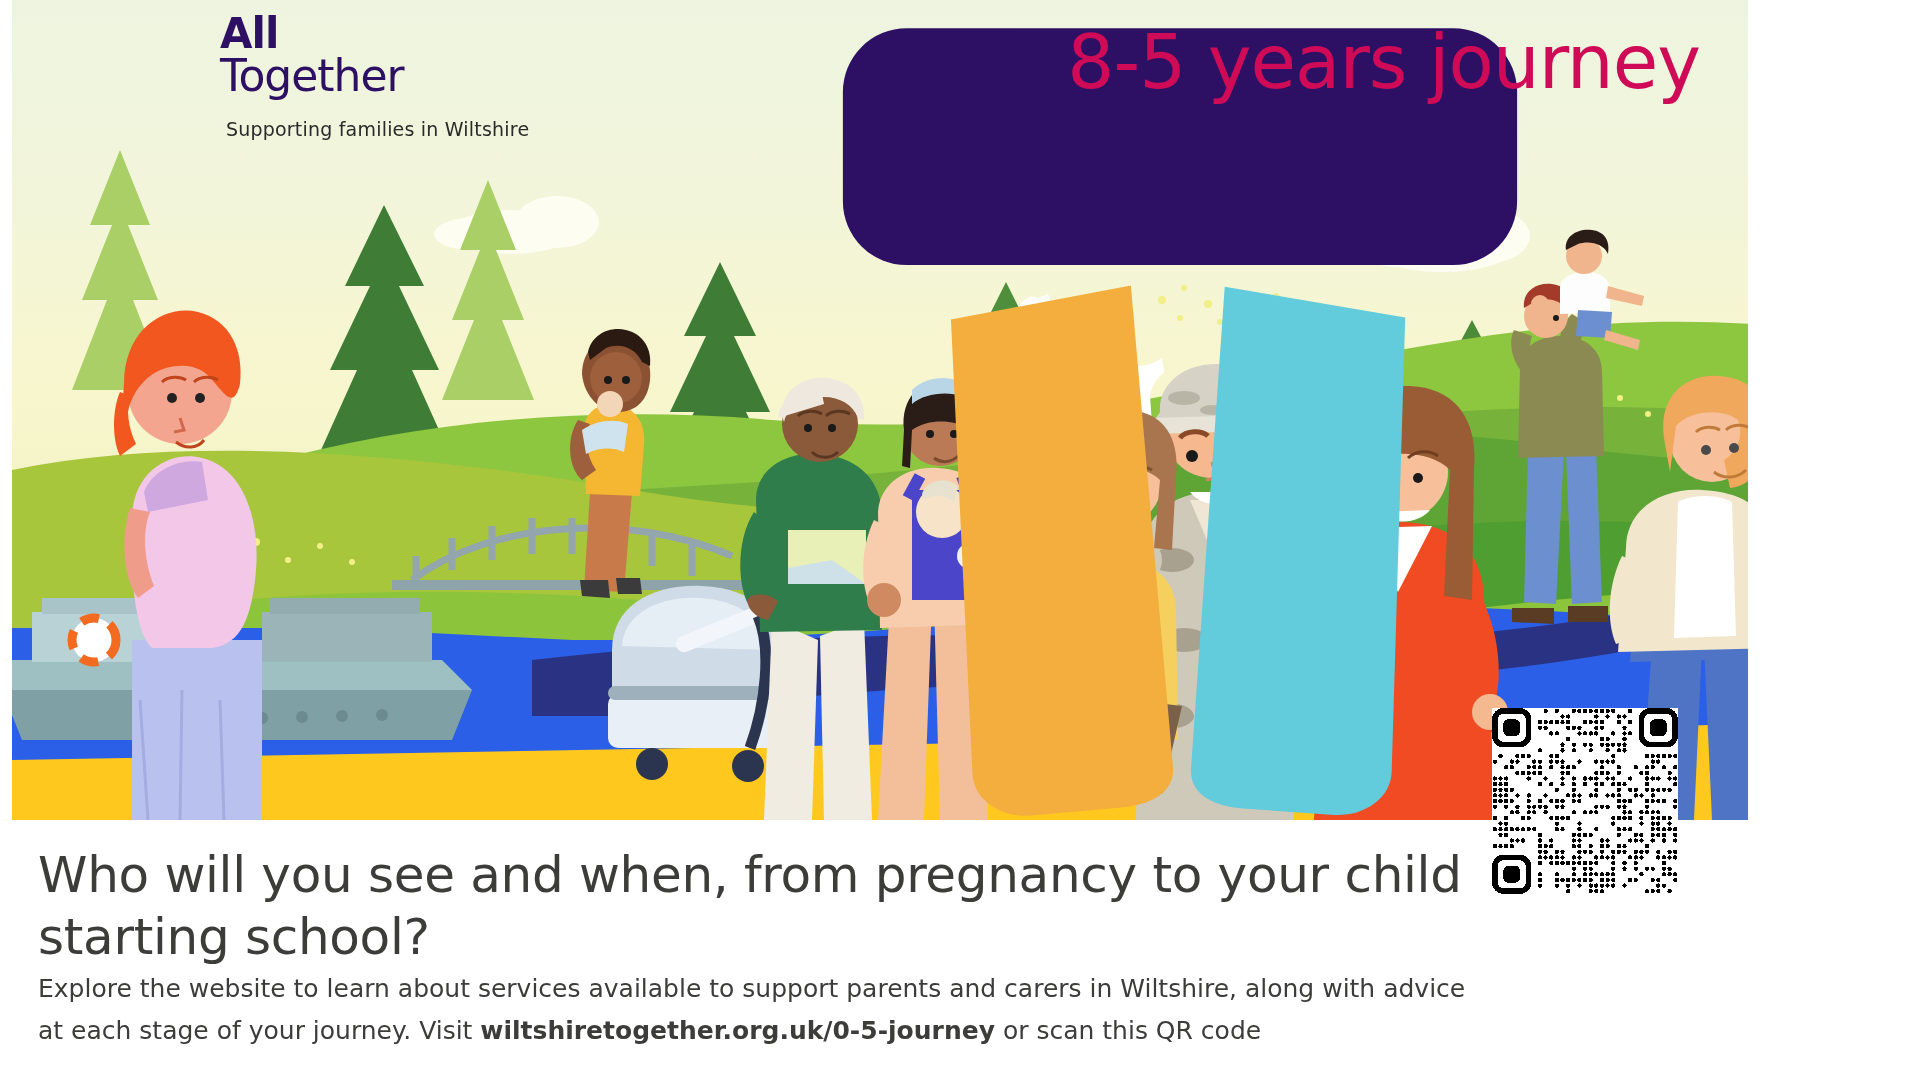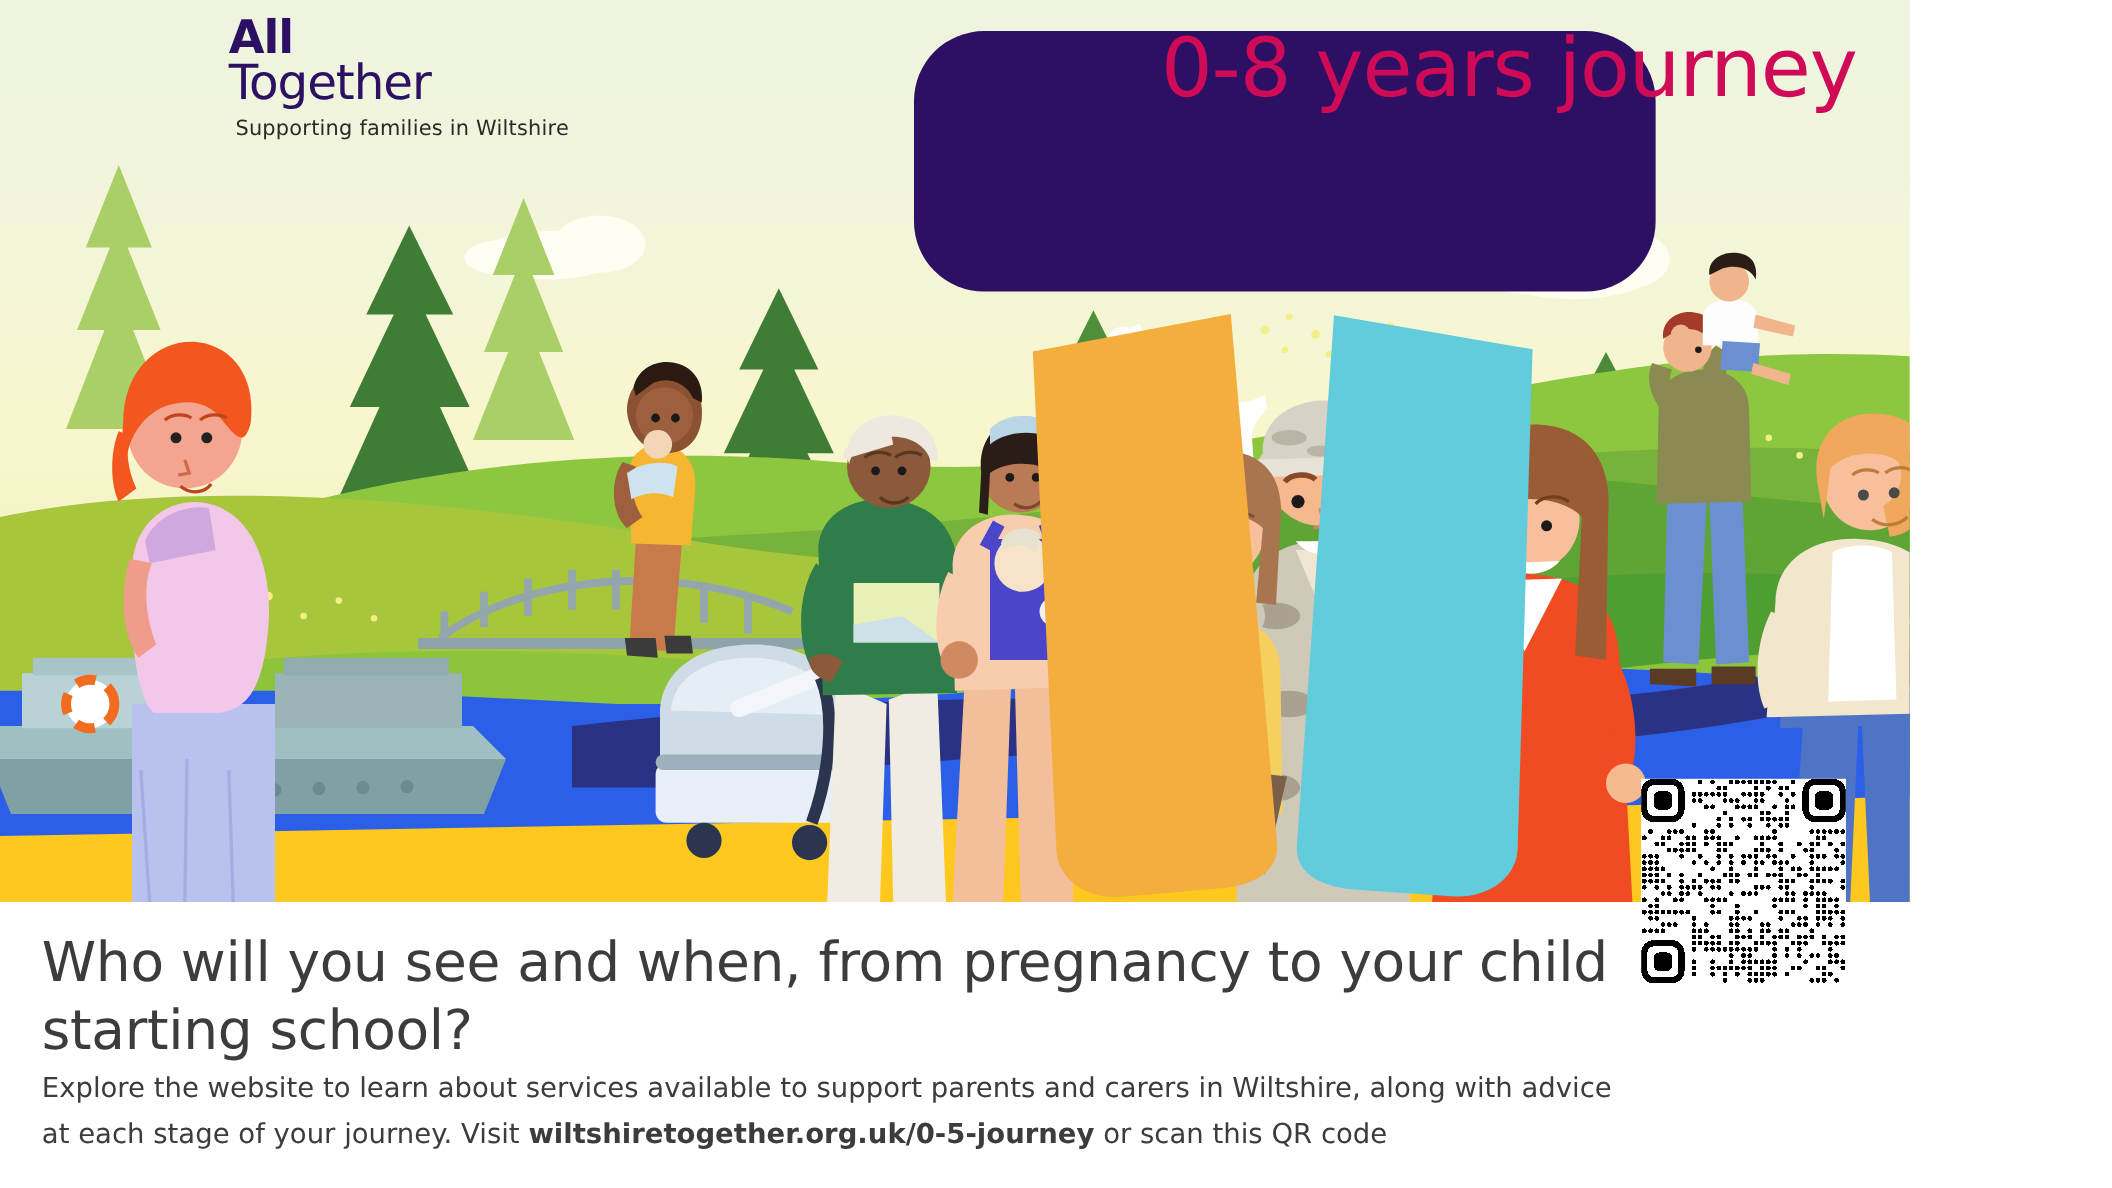--- a/index.html
+++ b/index.html
@@ -6,41 +6,41 @@
   * { margin:0; padding:0; box-sizing:border-box; }
   html,body { width:1920px; height:1080px; overflow:hidden; }
   body {
     font-family:"Liberation Sans", sans-serif;
     background:#ffffff;
   }
   .poster { position:relative; width:1920px; height:1080px; background:#fff; }
 
   
   .scene {
-    position:absolute; left:0; top:0; width:1736px; height:820px;
+    position:absolute; left:12px; top:0; width:1736px; height:820px;
     overflow:hidden;
     background:linear-gradient(180deg,#eef4e0 0%,#f2f5dd 28%,#f7f6d4 48%,#f5f3cf 60%);
   }
   .scene svg { position:absolute; left:0; top:0; width:1920px; height:820px; display:block; }
 
   
   .logo-block { position:absolute; left:208px; top:10px; width:320px; z-index:40; }
   .logo-row { display:flex; align-items:flex-start; gap:10px; }
   .logo-mark { width:78px; height:90px; flex:0 0 auto; }
   .logo-words { padding-top:4px; }
   .logo-all {
     font-family:"DejaVu Sans", sans-serif; font-weight:bold;
     font-size:42px; line-height:40px; color:#2d1063; letter-spacing:-1px;
   }
   .logo-together {
     font-family:"DejaVu Sans", sans-serif; font-weight:normal;
     font-size:44px; line-height:44px; color:#2d1063; letter-spacing:-1px;text-align:center;
   }
   .logo-tagline {
-    margin-top:8px; margin-left:6px;
+    margin-top:20px; margin-left:6px;
     font-family:"DejaVu Sans", sans-serif;
     font-size:19px; color:#2a2a2a; letter-spacing:0.2px; white-space:nowrap;
   }
 
   .journey-title {
     position:absolute; right:48px; top:22px; z-index:40;
     font-family:"DejaVu Sans", sans-serif;
     font-size:74px; line-height:80px; font-weight:400;
     color:#cf0a57; letter-spacing:-1px; white-space:nowrap;
   }
@@ -432,21 +432,21 @@
           <path d="M42 31 L62 33 L64 83 C64 86 61 88 58 88 L48 88 C45 88 42 87 42 84 Z" transform="rotate(4 52 58)" fill="#62cbdc"></path>
         </svg>
         <div class="logo-words">
           <div class="logo-all">All</div>
           <div class="logo-together">Together</div>
         </div>
       </div>
       <div class="logo-tagline">Supporting families in Wiltshire</div>
     </div>
 
-    <div class="journey-title">0-8 years journey</div>
+    <div class="journey-title">8-5 years journey</div>
   </div>
 
   <div class="footer">
     <div class="footer-flex">
       <div class="footer-text">
         <div class="headline">Who will you see and when, from pregnancy to your child starting school?</div>
         <div class="body-copy"><span>Explore the website to learn about services available to support parents and carers in Wiltshire, along with advice at each stage of your journey.  Visit </span><b>wiltshiretogether.org.uk/0-5-journey</b><span> or scan this QR code</span></div>
       </div>
 
       <div class="qr-wrap">

